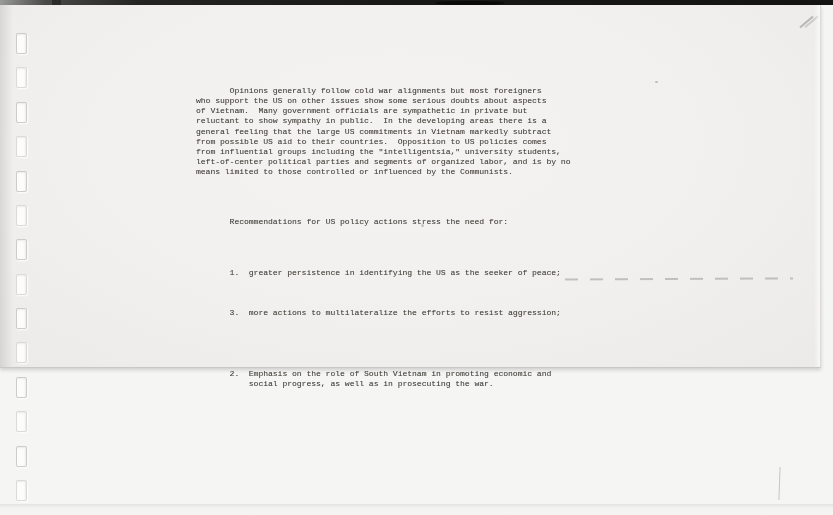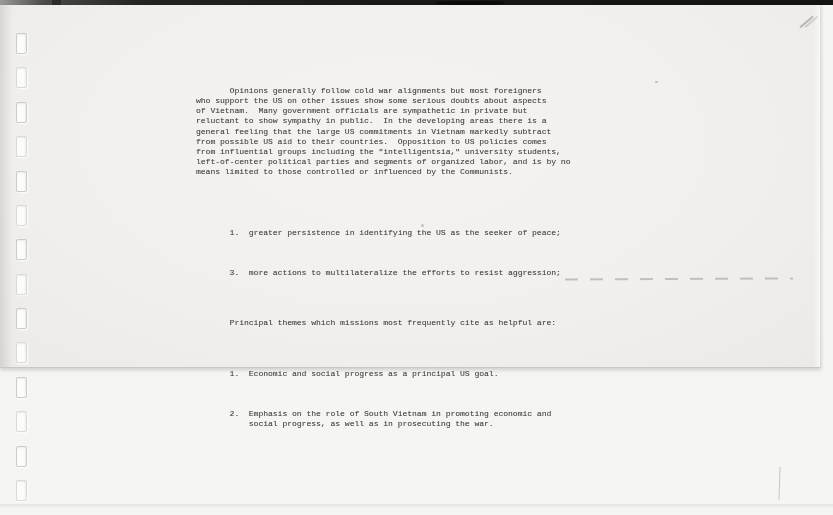--- a/index.html
+++ b/index.html
@@ -116,27 +116,26 @@
     <div class="block">       Opinions generally follow cold war alignments but most foreigners
 who support the US on other issues show some serious doubts about aspects
 of Vietnam.  Many government officials are sympathetic in private but
 reluctant to show sympathy in public.  In the developing areas there is a
 general feeling that the large US commitments in Vietnam markedly subtract
 from possible US aid to their countries.  Opposition to US policies comes
 from influential groups including the "intelligentsia," university students,
 left-of-center political parties and segments of organized labor, and is by no
 means limited to those controlled or influenced by the Communists.</div>
 
+    <div class="block">       Recommendations for US policy actions stress the need for:</div>
 
     <div class="block">       1.  greater persistence in identifying the US as the seeker of peace;</div>
     <div class="block">       3.  more actions to multilateralize the efforts to resist aggression;</div>
 
-    <div class="block">       Principal themes which missions most frequently cite as helpful are:</div>
 
-    <div class="block">       1.  Economic and social progress as a principal US goal.</div>
     <div class="block">       2.  Emphasis on the role of South Vietnam in promoting economic and
            social progress, as well as in prosecuting the war.</div>
     
     
     
 
     
   </div>
 
   <div class="smudge"></div>

